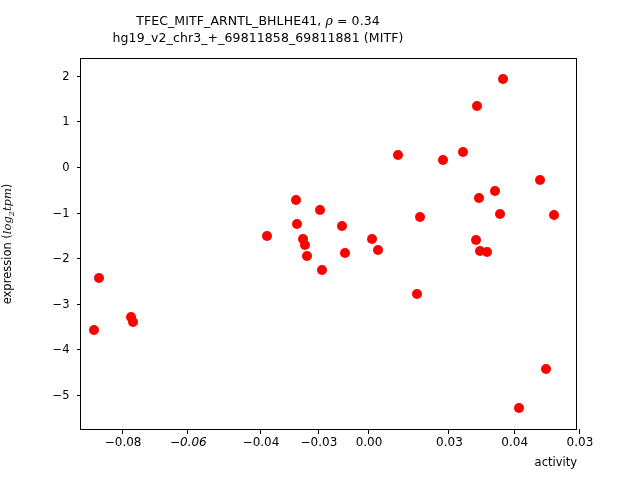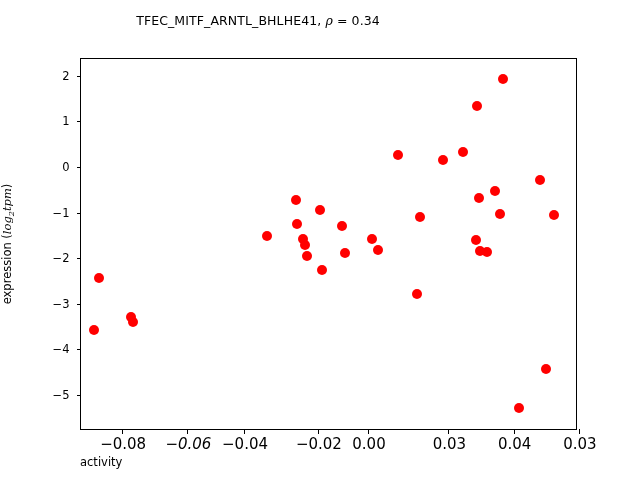--- a/index.html
+++ b/index.html
@@ -82,31 +82,31 @@
     top: 100%;
     height: 4.5px;
     width: 0;
     border-left: 1.05px solid #000000;
   }
   .xtick-label {
     position: absolute;
     top: 6px;
     left: 0;
     transform: translateX(-50%);
-    font-size: 15px;
+    font-size: 12px;
     color: #000000;
     white-space: nowrap;
   }
 
   #xlabel {
     position: absolute;
     left: 80px;
     width: 497px;
     top: 455px;
-    text-align: left;
+    text-align: right;
     font-size: 11.5px;
     color: #000000;
   }
   #ylabel {
     position: absolute;
     left: 0px;
     top: 58px;
     width: 372px;
     height: 18px;
     transform-origin: 0 0;
@@ -119,20 +119,21 @@
   #ylabel .ital { font-style: italic; font-family: "DejaVu Serif", serif; }
   sub { font-size: 8px; }
 </style>
 </head>
 <body>
 
 <div id="figure">
 
   <div id="title-block">
     <span class="line"><span>TFEC_MITF_ARNTL_BHLHE41, </span><span class="rho-sym">ρ</span><span> = 0.34</span></span>
+    <span class="line">hg19_v2_chr3_+_69811858_69811881 (MITF)</span>
   </div>
 
   <div id="axes">
     <div id="plot-canvas">
         <div class="pt" style="left: 17.95px; top: 218.82px; background: rgb(255, 0, 0); width: 10px; height: 10px; margin-left: -5px; margin-top: -5px;"></div>
         <div class="pt" style="left: 13.05px; top: 270.79px; background: rgb(255, 0, 0); width: 10px; height: 10px; margin-left: -5px; margin-top: -5px;"></div>
         <div class="pt" style="left: 50.25px; top: 258.49px; background: rgb(255, 0, 0); width: 10px; height: 10px; margin-left: -5px; margin-top: -5px;"></div>
         <div class="pt" style="left: 52.21px; top: 262.59px; background: rgb(255, 0, 0); width: 10px; height: 10px; margin-left: -5px; margin-top: -5px;"></div>
         <div class="pt" style="left: 185.68px; top: 177.34px; background: rgb(255, 0, 0); width: 10px; height: 10px; margin-left: -5px; margin-top: -5px;"></div>
         <div class="pt" style="left: 214.72px; top: 140.87px; background: rgb(255, 0, 0); width: 10px; height: 10px; margin-left: -5px; margin-top: -5px;"></div>
@@ -190,25 +191,25 @@
           <span class="ytick-label">−5</span>
         </div>
       </div>
     <div id="xtick-group">
         <div class="xtick" style="left: 41.12px;">
           <span class="xtick-label">−0.08</span>
         </div>
         <div class="xtick" style="left: 106.38px; font-style: italic;">
           <span class="xtick-label">−0.06</span>
         </div>
-        <div class="xtick" style="left: 163px; text-align: right;">
+        <div class="xtick" style="left: 179px; text-align: right;">
           <span class="xtick-label">−0.04</span>
         </div>
         <div class="xtick" style="left: 236.92px;">
-          <span class="xtick-label">−0.02</span>
+          <span class="xtick-label">−0.03</span>
         </div>
         <div class="xtick" style="left: 287px;">
           <span class="xtick-label">0.00</span>
         </div>
         <div class="xtick" style="left: 367.45px;">
           <span class="xtick-label">0.03</span>
         </div>
         <div class="xtick" style="left: 432.71px;">
           <span class="xtick-label">0.04</span>
         </div>

